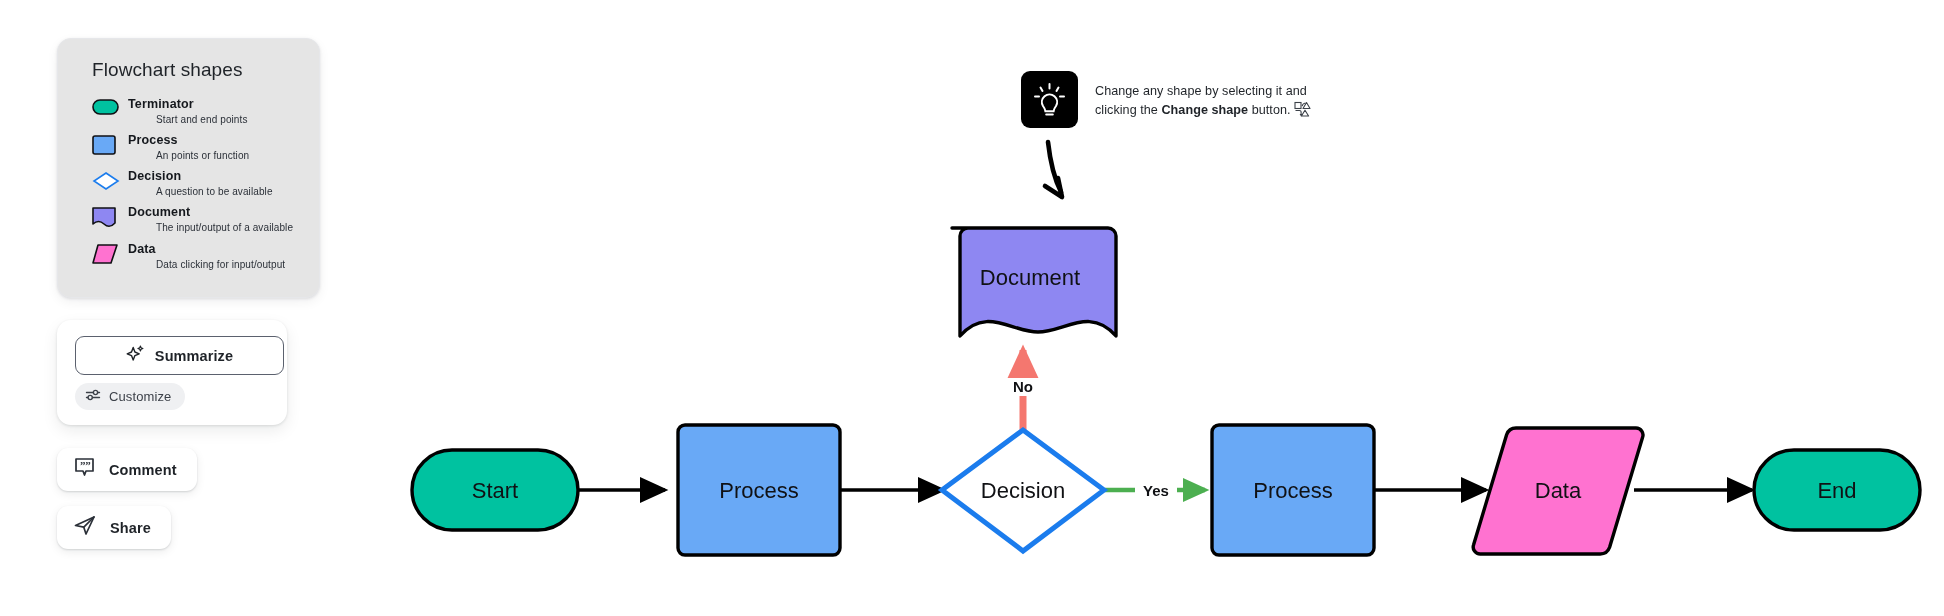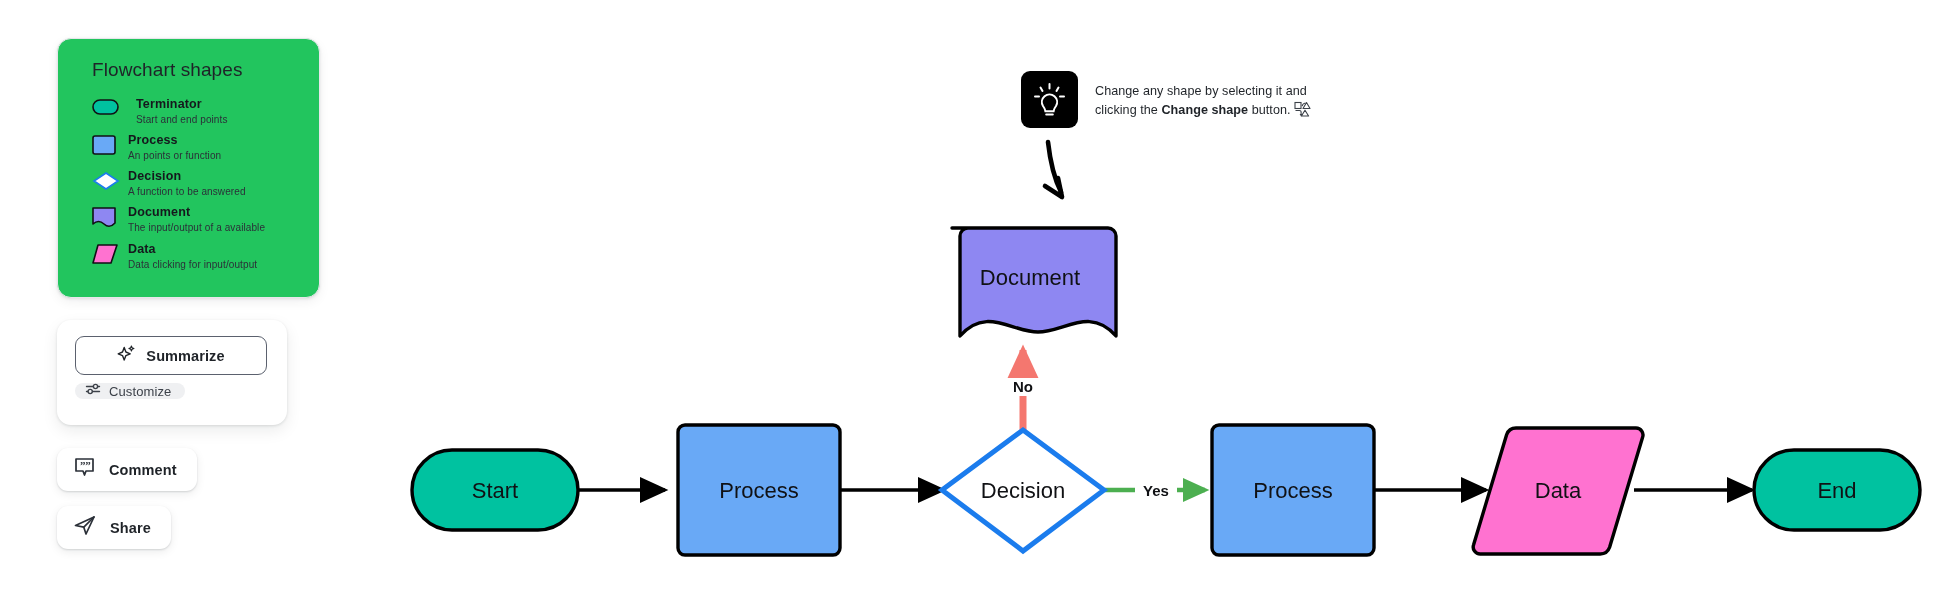--- a/index.html
+++ b/index.html
@@ -16,21 +16,21 @@
     color: #1f2328;
   }
 
   
   #legend-card {
     position: absolute;
     left: 57px;
     top: 38px;
     width: 263px;
     height: 260px;
-    background: #22c55e;
+    background: #e5e5e5;
     border: 1px solid #e6e7ea;
     border-radius: 14px;
     box-shadow: 0 1px 3px rgba(16,22,26,0.10), 0 4px 12px rgba(16,22,26,0.06);
     box-sizing: border-box;
   }
   #legend-title {
     position: absolute;
     left: 34px;
     top: 20px;
     font-size: 19px;
@@ -61,39 +61,40 @@
     line-height: 14px;
     letter-spacing: 0.15px;
   }
   .legend-desc {
     font-size: 10px;
     font-weight: 400;
     color: #2b3038;
     line-height: 13px;
     margin-top: 2px;
     letter-spacing: 0.1px;
+    margin-left: 28px;
   }
 
   
   #ai-panel {
     position: absolute;
     left: 57px;
     top: 320px;
     width: 230px;
     height: 105px;
     background: #ffffff;
     border-radius: 14px;
     box-shadow: 0 1px 3px rgba(16,22,26,0.12), 0 6px 16px rgba(16,22,26,0.08);
     box-sizing: border-box;
   }
   #summarize-button {
     position: absolute;
     left: 18px;
     top: 16px;
-    width: 192px;
+    width: 209px;
     height: 39px;
     background: #ffffff;
     border: 1px solid #5b616e;
     border-radius: 9px;
     box-sizing: border-box;
     display: flex;
     align-items: center;
     justify-content: center;
     gap: 10px;
     cursor: pointer;
@@ -101,21 +102,21 @@
   #summarize-button .btn-label {
     font-size: 14.5px;
     font-weight: 700;
     color: #1f2328;
     letter-spacing: 0.1px;
   }
   #customize-chip {
     position: absolute;
     left: 18px;
     top: 63px;
-    height: 16px;
+    height: 27px;
     padding: 0 14px 0 10px;
     background: #eff0f2;
     border-radius: 14px;
     display: inline-flex;
     align-items: center;
     gap: 8px;
     cursor: pointer;
   }
   #customize-chip .chip-label {
     font-size: 13px;
@@ -193,21 +194,21 @@
     font-weight: 700;
     fill: #101114;
   }
 </style>
 </head>
 <body>
 
 <div id="legend-card">
   <div id="legend-title">Flowchart shapes</div>
 
-  <div class="legend-row" style="top:58px;gap:8px;">
+  <div class="legend-row" style="top:58px;">
     <div class="legend-swatch">
       <svg width="27" height="16" viewBox="0 0 27 16">
           <rect x="1" y="1" width="25" height="14" rx="7" fill="#00c2a0" stroke="#101114" stroke-width="1.6"></rect>
         </svg>
     </div>
     <div class="legend-text">
       <span class="legend-name">Terminator</span>
       <span class="legend-desc">Start and end points</span>
     </div>
   </div>
@@ -225,21 +226,21 @@
   </div>
 
   <div class="legend-row" style="top:130px;">
     <div class="legend-swatch">
       <svg width="28" height="20" viewBox="0 0 28 20">
           <polygon points="14,2 26,10 14,18 2,10" fill="#ffffff" stroke="#1b7ced" stroke-width="1.6"></polygon>
         </svg>
     </div>
     <div class="legend-text">
       <span class="legend-name">Decision</span>
-      <span class="legend-desc">A function to be answered</span>
+      <span class="legend-desc">A question to be available</span>
     </div>
   </div>
 
   <div class="legend-row" style="top:166px;">
     <div class="legend-swatch">
       <svg width="24" height="21" viewBox="0 0 24 21">
         <path d="M1,1 H23 V16 Q17.5,22 12,17 Q6.5,12 1,17 Z" fill="#8e87f2" stroke="#101114" stroke-width="1.6" stroke-linejoin="round"></path>
       </svg>
     </div>
     <div class="legend-text">

